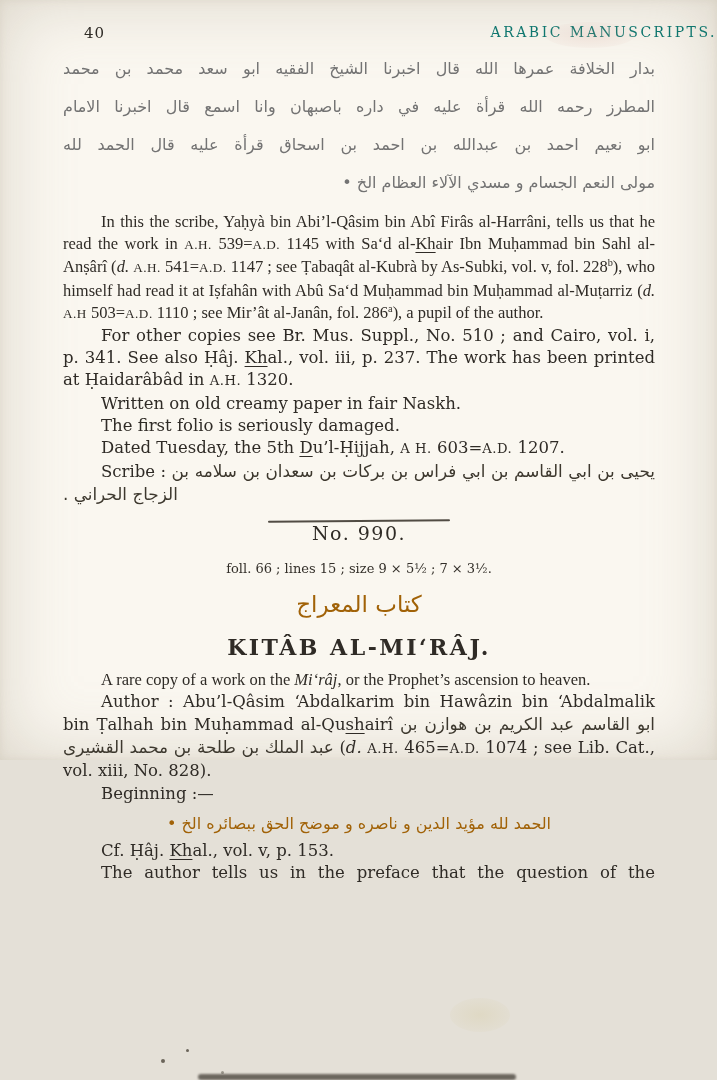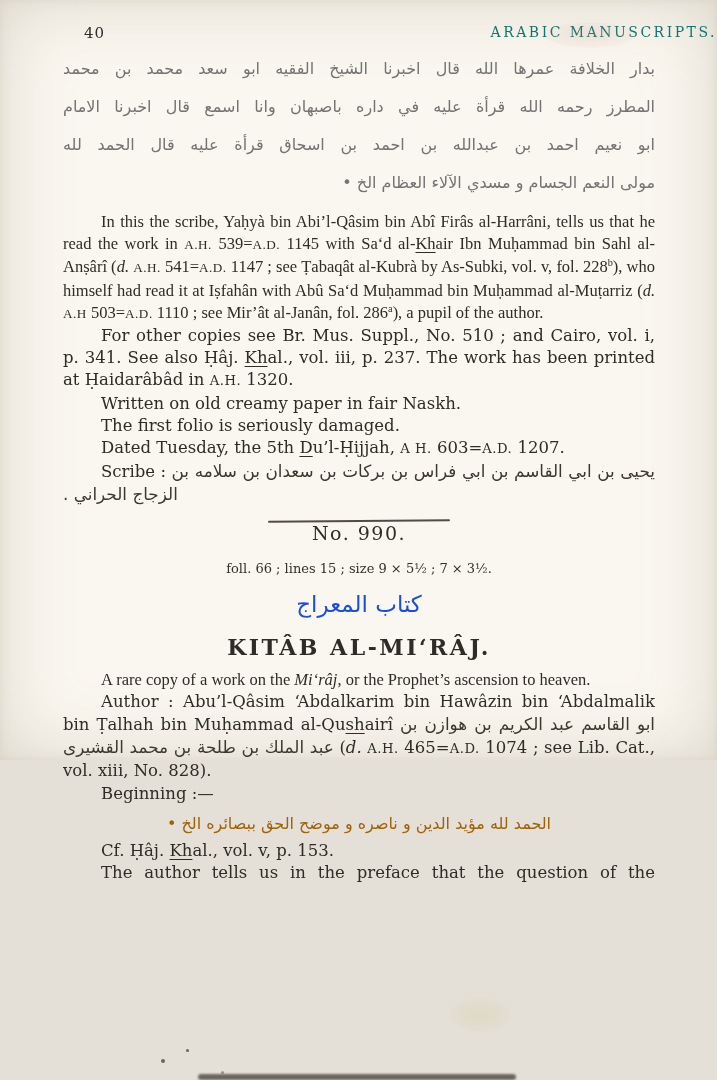--- a/index.html
+++ b/index.html
@@ -29,21 +29,21 @@
   p.cont{text-align-last:justify;}
   .sc{font-size:.8em;letter-spacing:.5px;}
   .it{font-style:italic;}
   .sup{font-size:.62em;vertical-align:super;line-height:0;}
   .un{text-decoration:underline;text-underline-offset:2.5px;}
   .ar{font-family:"DejaVu Sans",sans-serif;font-size:1.02em;color:#3d382e;}
   
   .rule{width:182px;height:2px;background:#514c44;margin:13px auto 0;transform:rotate(-.5deg);border-radius:1px;}
   .entry-no{text-align:center;font-size:19px;letter-spacing:1.5px;}
   .collation{text-align:center;font-size:13px;margin-top:17px;color:#332f29;}
-  .ar-title{text-align:center;font-family:"DejaVu Sans",sans-serif;font-size:23px;line-height:34px;margin-top:11px;color:#1d4ed8;}
+  .ar-title{text-align:center;font-family:"DejaVu Sans",sans-serif;font-size:23px;line-height:34px;margin-top:11px;color:#a16207;}
   .latin-title{text-align:center;font-size:22px;font-weight:700;letter-spacing:2.5px;margin:13px 0 0;font-family:"DejaVu Serif","Liberation Serif",serif;}
   .ar-begin{text-align:center;font-family:"DejaVu Sans",sans-serif;font-size:16px;line-height:28px;margin:5px 0 2px;color:#a16207;}
   
   .shadow-strip{position:absolute;left:198px;top:1074px;width:318px;height:6px;background:#57524a;border-radius:3px;filter:blur(1.2px);opacity:.85;}
   .speck{position:absolute;border-radius:50%;background:#6b655a;}
   .s1{left:186px;top:1049px;width:3px;height:3px;}
   .s2{left:161px;top:1059px;width:4px;height:4px;}
   .s3{left:221px;top:1071px;width:3px;height:3px;opacity:.6;}
   .smudge{position:absolute;left:450px;top:998px;width:60px;height:34px;border-radius:50%;background:radial-gradient(rgba(205,190,130,.22),rgba(205,190,130,0));}
   .tint{position:absolute;left:545px;top:22px;width:90px;height:26px;border-radius:50%;background:radial-gradient(rgba(205,140,130,.16),rgba(205,140,130,0));}

